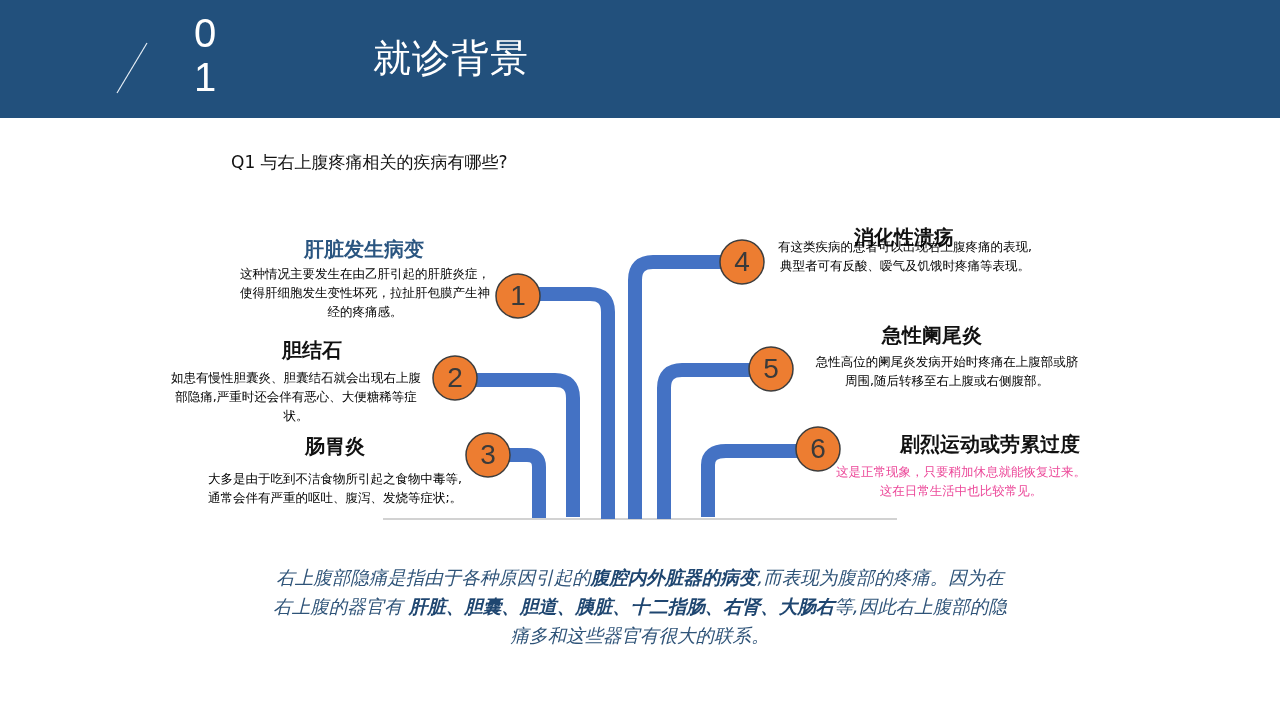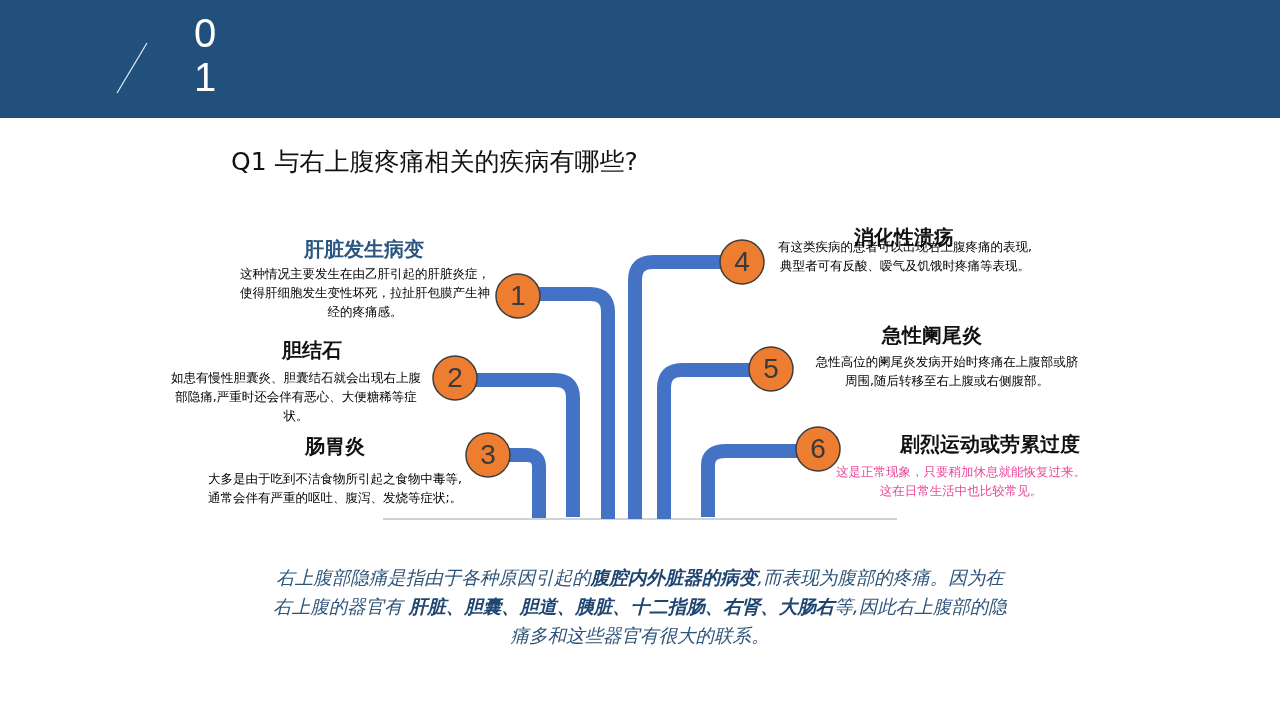--- a/index.html
+++ b/index.html
@@ -15,21 +15,21 @@
   .slash-line { position: absolute; left: 0; top: 0; }
   .num {
     position: absolute; color: #ffffff; font-size: 40px; line-height: 40px;
     font-family: "Liberation Sans", sans-serif; width: 30px; text-align: center;
   }
   .title {
     position: absolute; left: 373px; top: 34px; color: #ffffff; font-size: 38px;
     line-height: 48px; letter-spacing: 1px;
   }
   .question {
-    position: absolute; left: 231px; top: 145px; font-size: 25px; color: #111;
+    position: absolute; left: 231px; top: 145px; font-size: 17px; color: #111;
     line-height: 34px;
   }
   .item-title {
     position: absolute; font-size: 20px; font-weight: bold; color: #111; text-align: center;
     line-height: 26px; white-space: nowrap;
   }
   .item-title.blue { color: #2a5580; }
   .item-desc {
     position: absolute; font-size: 12.5px; color: #000000; text-align: center;
     line-height: 19px;
@@ -48,20 +48,21 @@
 </style>
 </head>
 <body>
 
 <div class="header">
   <svg class="slash-line" width="160" height="118">
     <line x1="117" y1="93" x2="147" y2="43" stroke="#e6eef6" stroke-width="1.2"></line>
   </svg>
   <div class="num" style="left:190px; top:13px;">0</div>
   <div class="num" style="left:190px; top:57px;">1</div>
+  <div class="title">就诊背景</div>
 </div>
 
 <div class="question">Q1 与右上腹疼痛相关的疾病有哪些?</div>
 
 <svg class="diagram" width="1280" height="720">
 
   <line x1="383" y1="519" x2="897" y2="519" stroke="#a6a6a6" stroke-width="1.2"></line>
   <g fill="none" stroke="#4472c4" stroke-width="14" stroke-linejoin="round">
 
     <path d="M518 294 L590 294 Q608 294 608 312 L608 519"></path>

